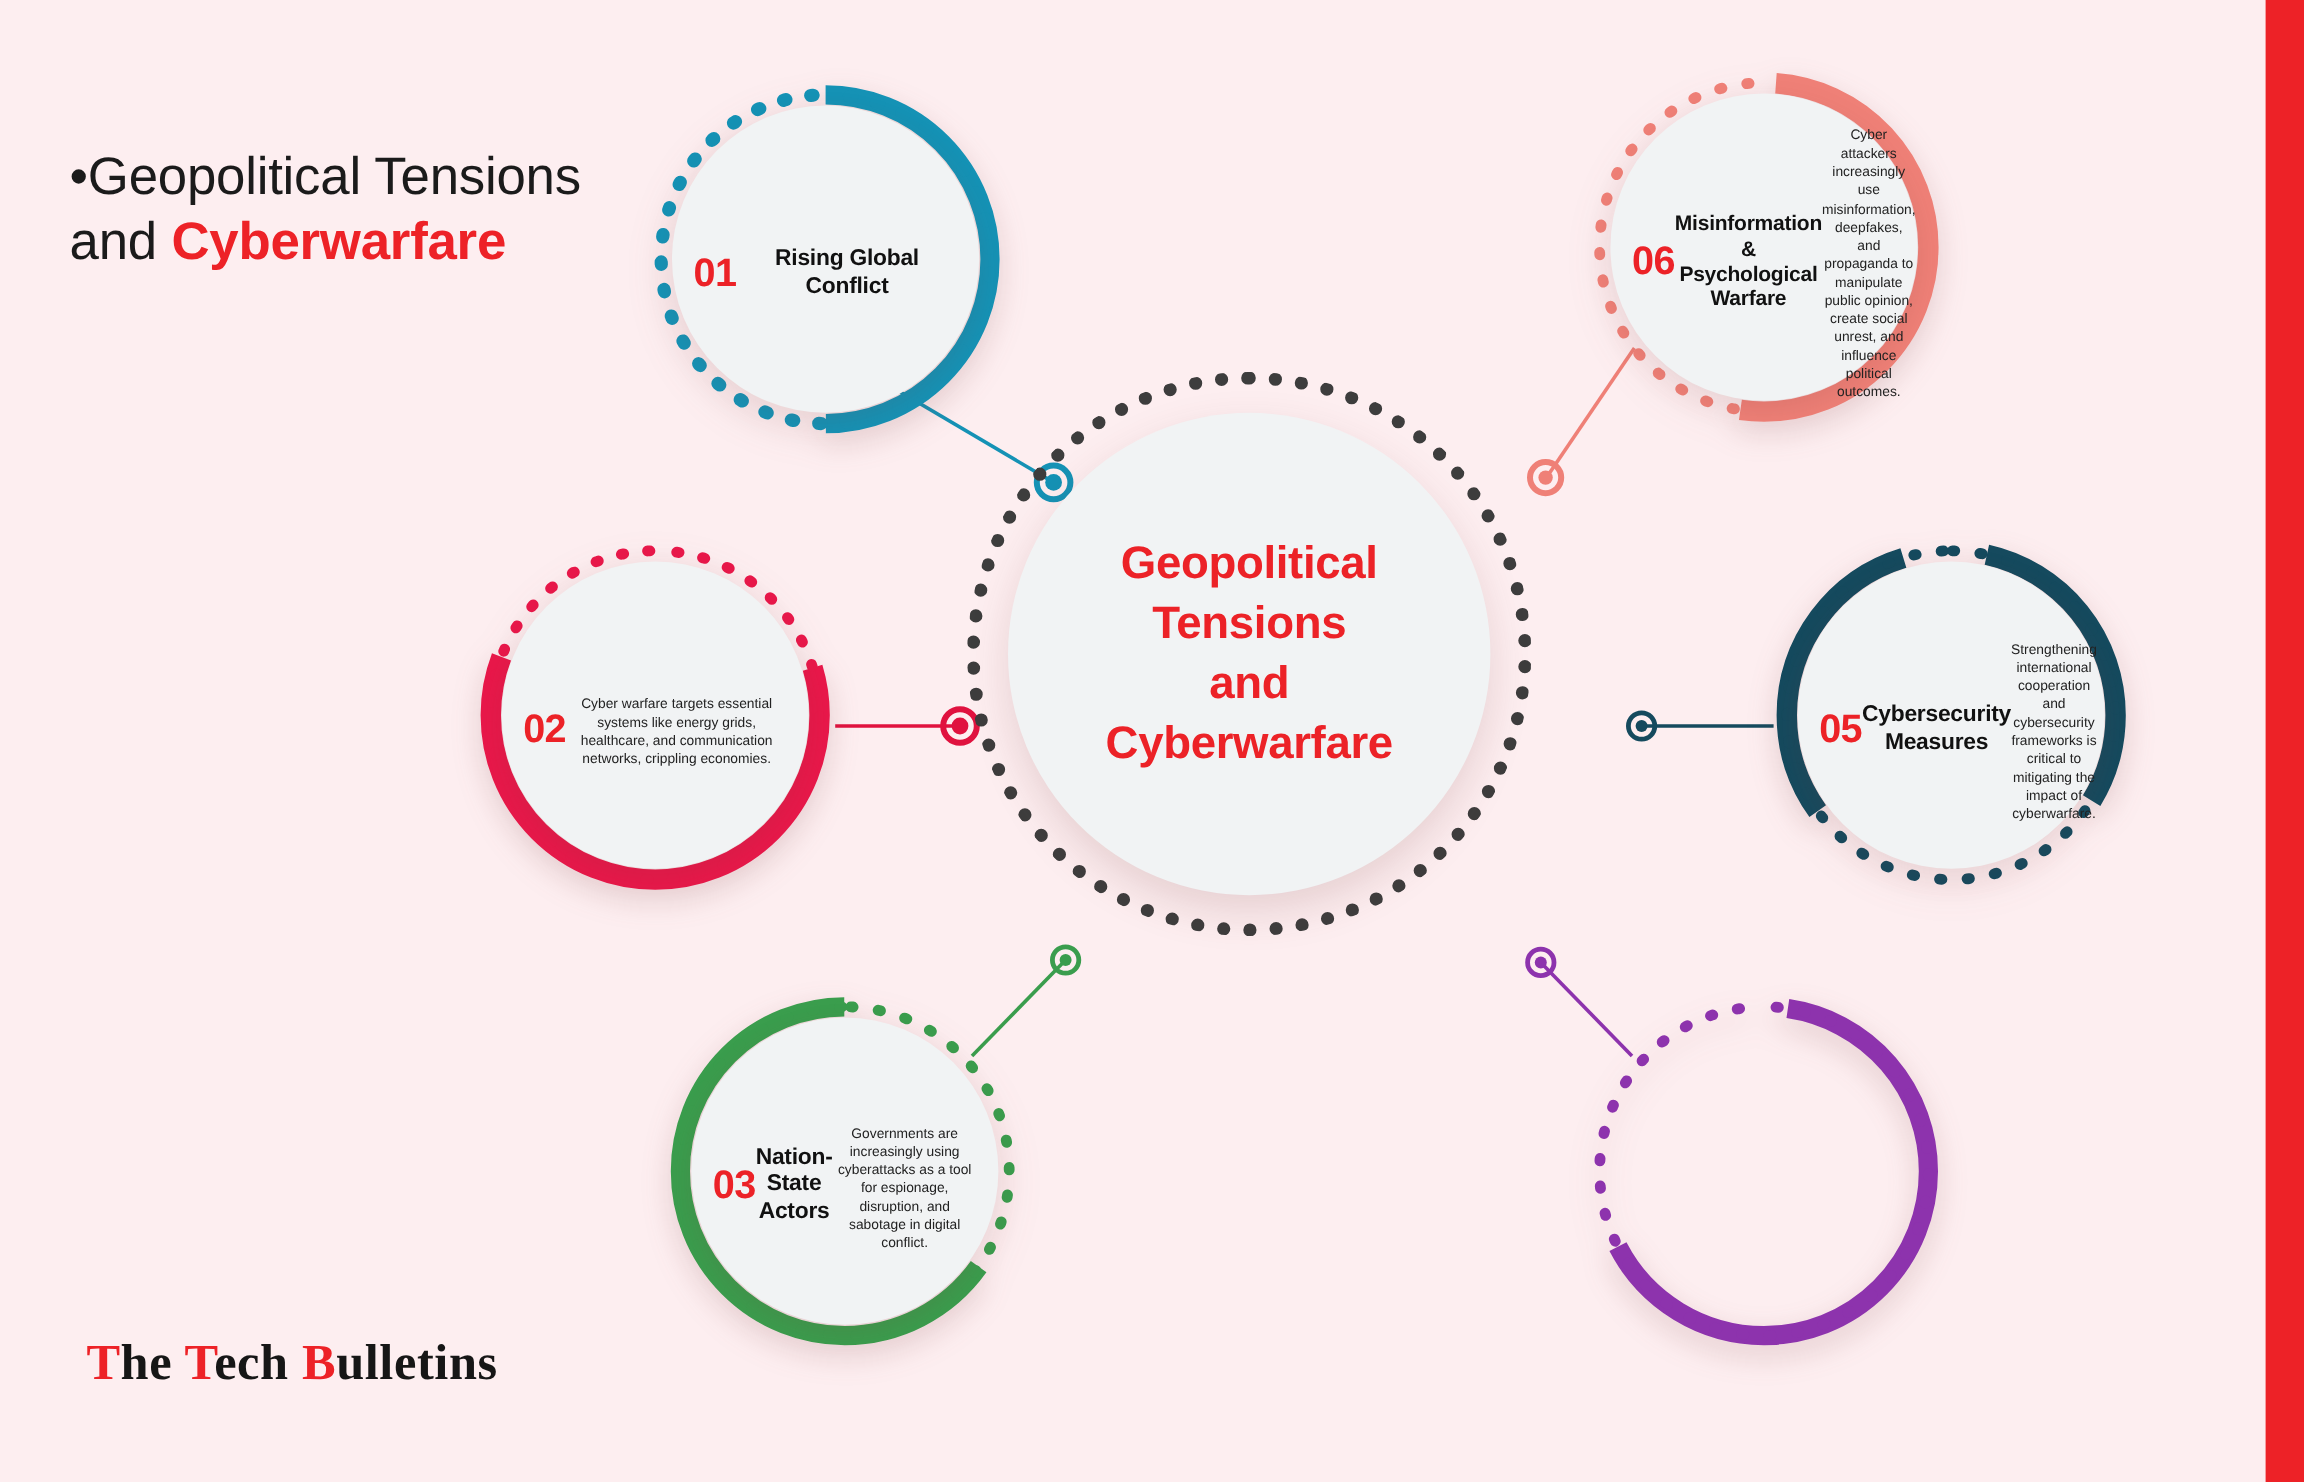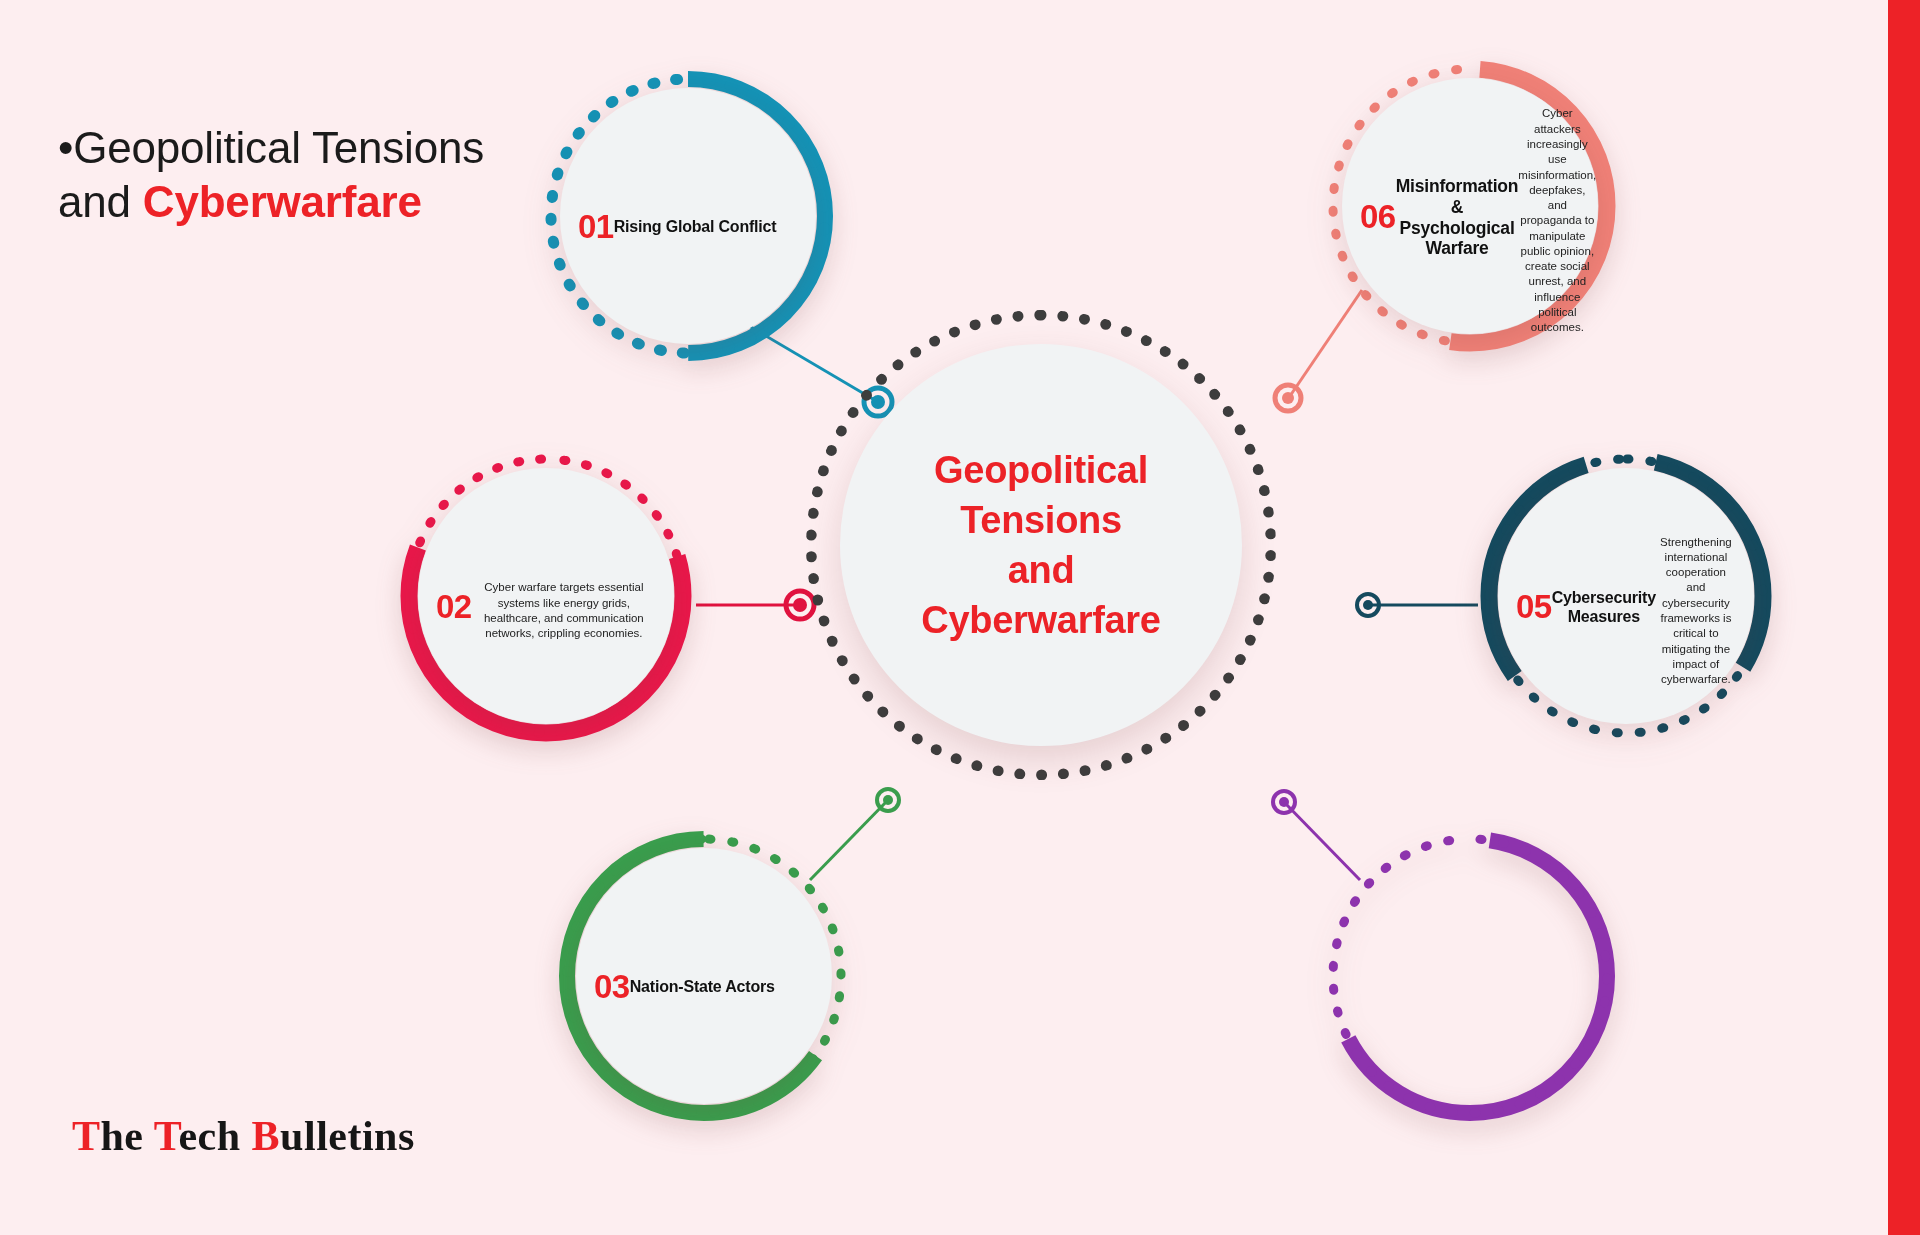--- a/index.html
+++ b/index.html
@@ -83,21 +83,21 @@
     display:flex; flex-direction:row;
     align-items:center; justify-content:flex-start;
     padding:30px 18px 0 18px;
     text-align:center;
   }
   .node .num {
     color:#ec2227; font-size:33px; font-weight:700; line-height:1;
     margin-bottom:9px; letter-spacing:-0.5px;
   }
   .node .ttl {
-    color:#111; font-size:16px; font-weight:700; line-height:1.18;
+    color:#111; font-size:19px; font-weight:700; line-height:1.18;
     margin-bottom:7px; letter-spacing:-0.2px;
   }
   .node .desc {
     color:#222; font-size:11.5px; line-height:1.33; font-weight:400;
     max-width:215px;
   }
   .node.small-title .ttl { font-size:17.5px; }
 
   
   #node1 { left:538px; top:66px; }
@@ -183,20 +183,21 @@
   </div>
 
   <div class="node" id="node3">
     <svg class="ring-svg" viewBox="0 0 300 300">
       <circle cx="150" cy="150" r="137" fill="none" stroke="#3a9d4d" stroke-width="16" stroke-dasharray="560 1000" stroke-dashoffset="-300" transform="rotate(-90 150 150)" stroke-linecap="butt"></circle>
       <circle cx="150" cy="150" r="137" fill="none" stroke="#3a9d4d" stroke-width="9" stroke-dasharray="2 21" stroke-dashoffset="-5" transform="rotate(-90 150 150)" stroke-linecap="round"></circle>
     </svg>
     <div class="disc">
       <div class="num">03</div>
       <div class="ttl">Nation-State Actors</div>
+      <div class="desc">Governments are increasingly using cyberattacks as a tool for espionage, disruption, and sabotage in digital conflict.</div>
     </div>
   </div>
 
   <div class="node" id="node4">
     <svg class="ring-svg" viewBox="0 0 300 300">
       <circle cx="150" cy="150" r="137" fill="none" stroke="#8d33ad" stroke-width="16" stroke-dasharray="560 1000" stroke-dashoffset="-20" transform="rotate(-90 150 150)" stroke-linecap="butt"></circle>
       <circle cx="150" cy="150" r="137" fill="none" stroke="#8d33ad" stroke-width="9" stroke-dasharray="2 21" stroke-dashoffset="-585" transform="rotate(-90 150 150)" stroke-linecap="round"></circle>
     </svg>
   </div>
 

